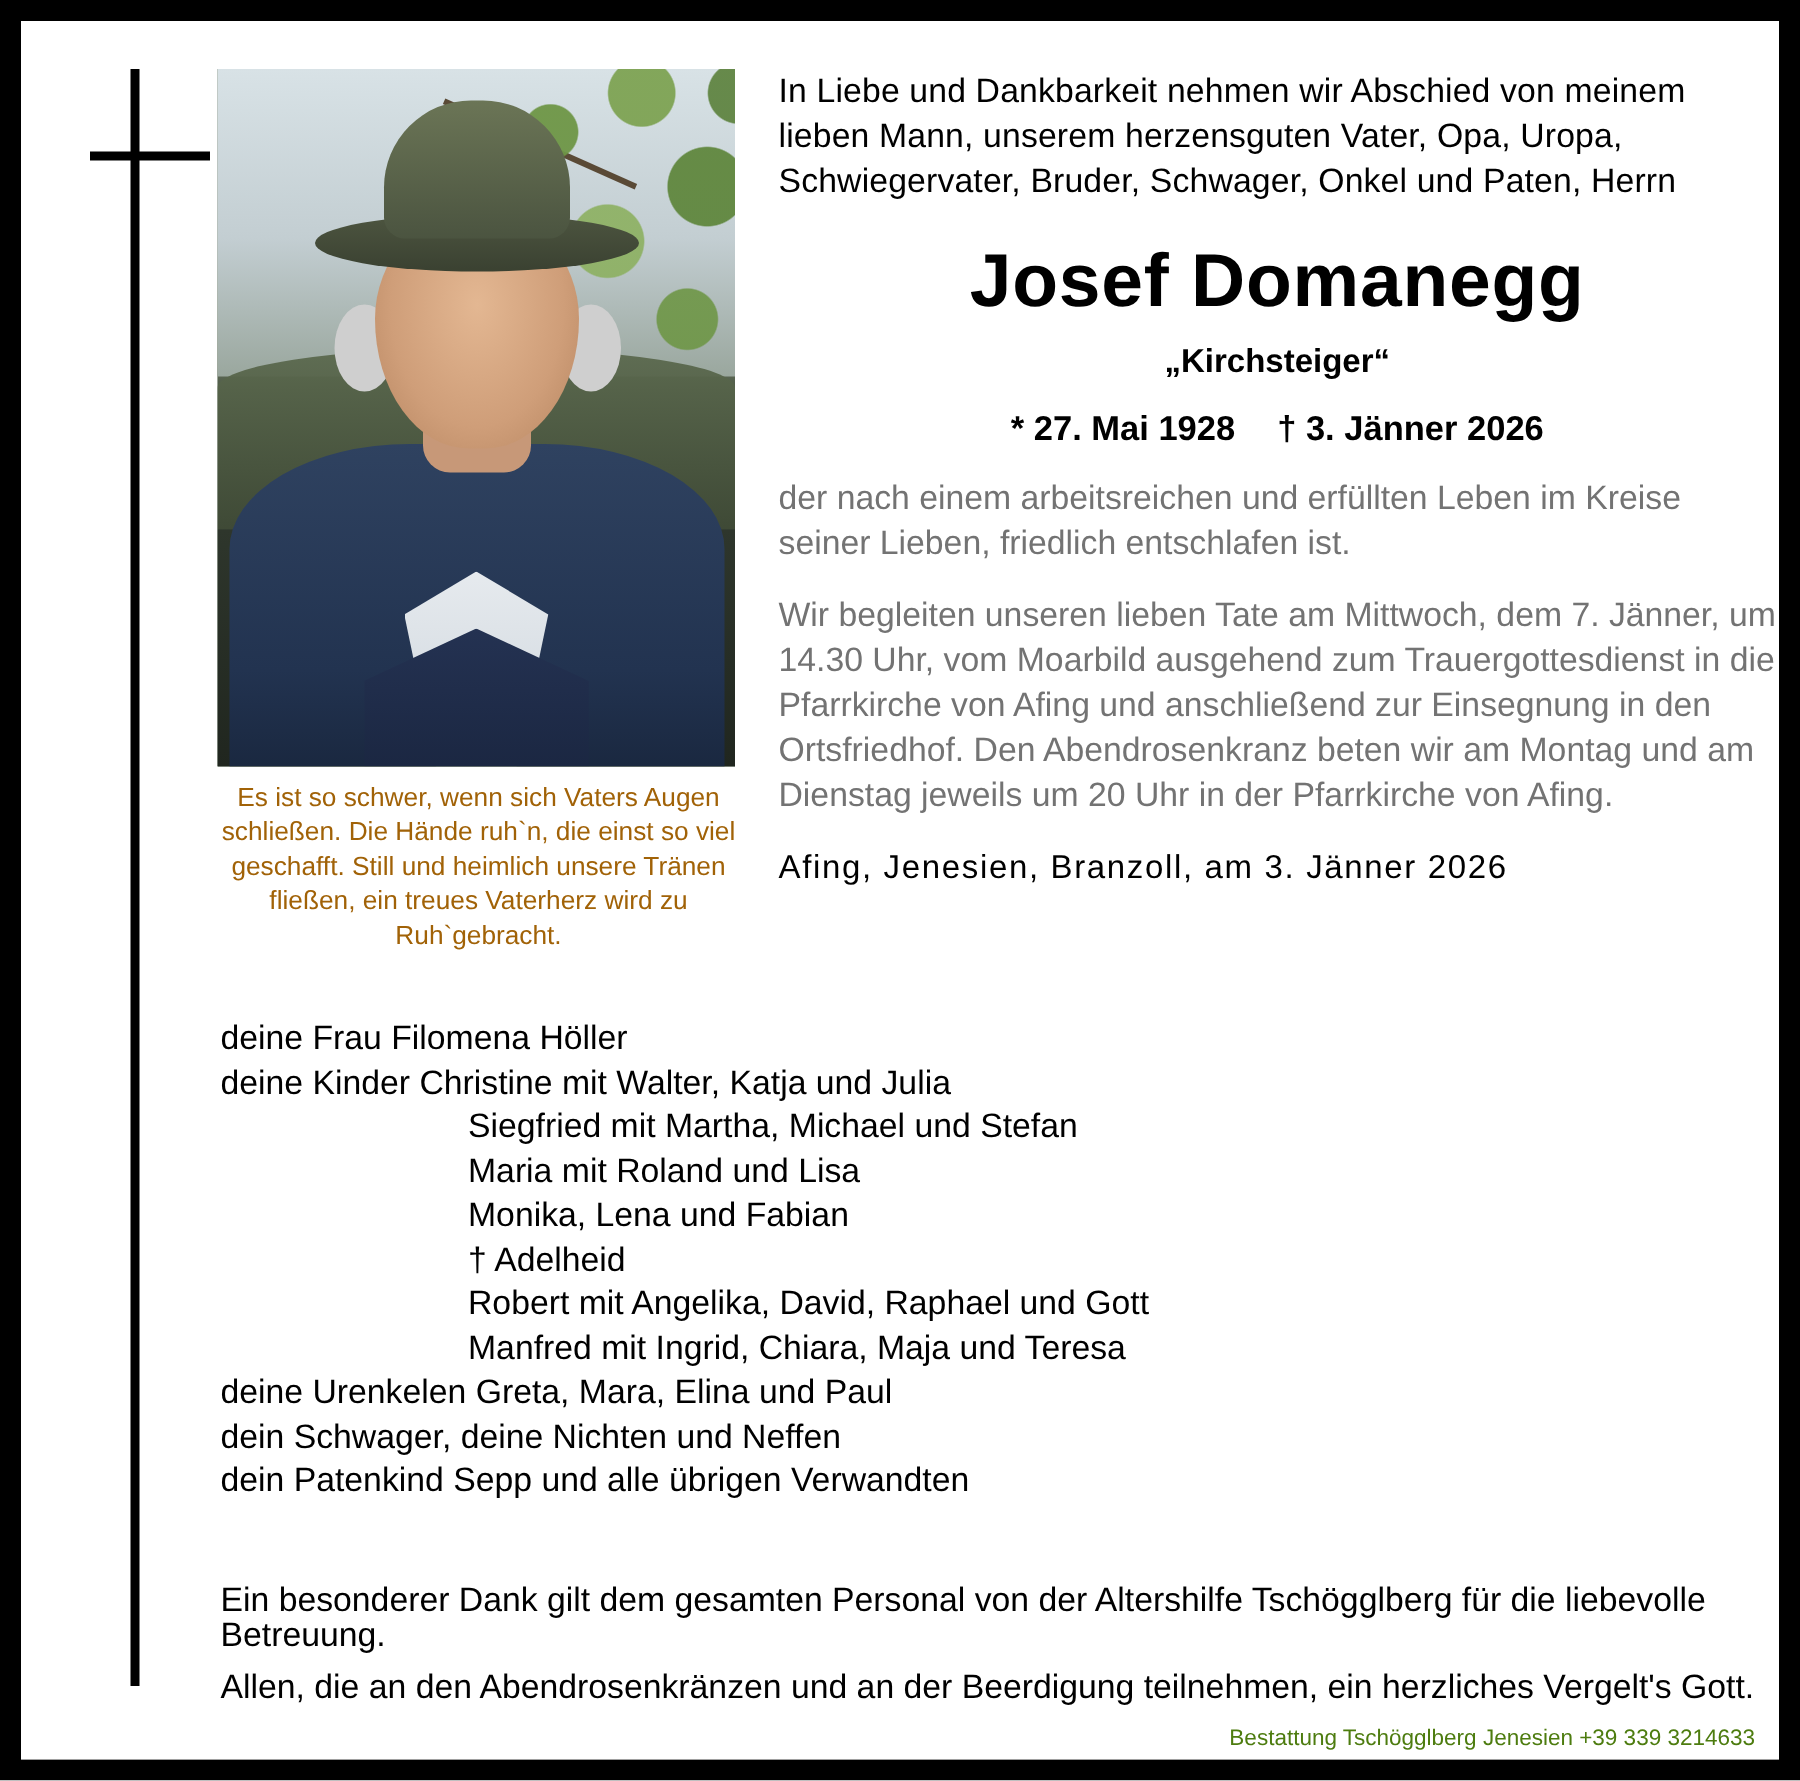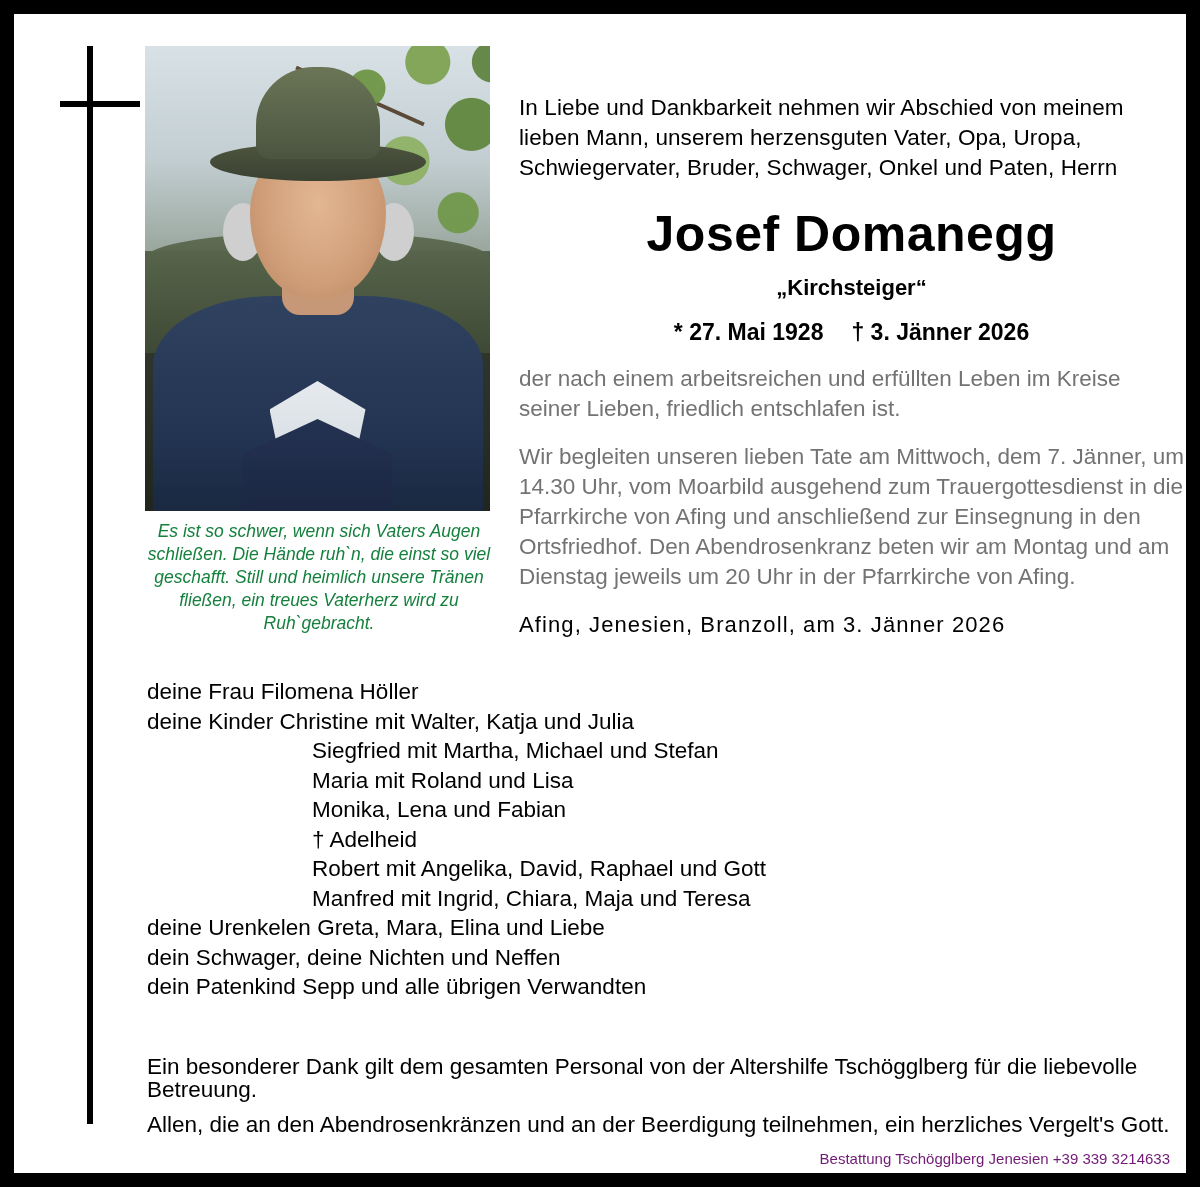--- a/index.html
+++ b/index.html
@@ -152,33 +152,31 @@
   .photo .hair-l { left: 78px; }
   .photo .hair-r { right: 76px; }
 
   
   .poem {
     position: absolute;
     left: 131px;
     top: 506px;
     width: 348px;
     text-align: center;
-    font-style: italic;
     font-size: 17.5px;
     line-height: 23px;
-    color: #15803d;
+    color: #a16207;
   }
 
   
   .right-col {
     position: absolute;
     left: 505px;
     top: 32px;
     width: 665px;
-    margin-top: 47px;
   }
   .intro {
     font-size: 22.5px;
     line-height: 30px;
     color: #000;
     letter-spacing: .1px;
   }
   .name {
     margin-top: 22px;
     text-align: center;
@@ -236,21 +234,21 @@
     line-height: 23px;
   }
   .thanks p { margin: 0; }
   .thanks p + p { margin-top: 12px; }
 
   .footer {
     position: absolute;
     right: 16px;
     bottom: 6px;
     font-size: 15px;
-    color: #701a75;
+    color: #4d7c0f;
   }
 </style>
 </head>
 <body>
 
 <div class="page">
   <div class="inner">
 
     <div class="cross">
       <div class="vert"></div>
@@ -294,21 +292,21 @@
 
     <div class="mourners">
       <div class="line">deine Frau <b>Filomena Höller</b></div>
       <div class="line">deine Kinder <b>Christine</b> mit <b>Walter, Katja</b> und <b>Julia</b></div>
       <div class="line indent"><b>Siegfried</b> mit <b>Martha, Michael</b> und <b>Stefan</b></div>
       <div class="line indent"><b>Maria</b> mit <b>Roland</b> und <b>Lisa</b></div>
       <div class="line indent"><b>Monika, Lena</b> und <b>Fabian</b></div>
       <div class="line indent"><b>† Adelheid</b></div>
       <div class="line indent"><b>Robert</b> mit <b>Angelika, David, Raphael</b> und <b>Gott</b></div>
       <div class="line indent"><b>Manfred</b> mit <b>Ingrid, Chiara, Maja</b> und <b>Teresa</b></div>
-      <div class="line">deine Urenkelen <b>Greta, Mara, Elina</b> und <b>Liebe</b></div>
+      <div class="line">deine Urenkelen <b>Greta, Mara, Elina</b> und <b>Paul</b></div>
       <div class="line">dein Schwager, deine Nichten und Neffen</div>
       <div class="line">dein Patenkind <b>Sepp</b> und alle übrigen Verwandten</div>
     </div>
 
     <div class="thanks">
       <p>Ein besonderer Dank gilt dem gesamten Personal von der Altershilfe Tschögglberg für die liebevolle Betreuung.</p>
       <p>Allen, die an den Abendrosenkränzen und an der Beerdigung teilnehmen, ein herzliches Vergelt's Gott.</p>
     </div>
 
     <div class="footer">Bestattung Tschögglberg Jenesien +39 339 3214633</div>

